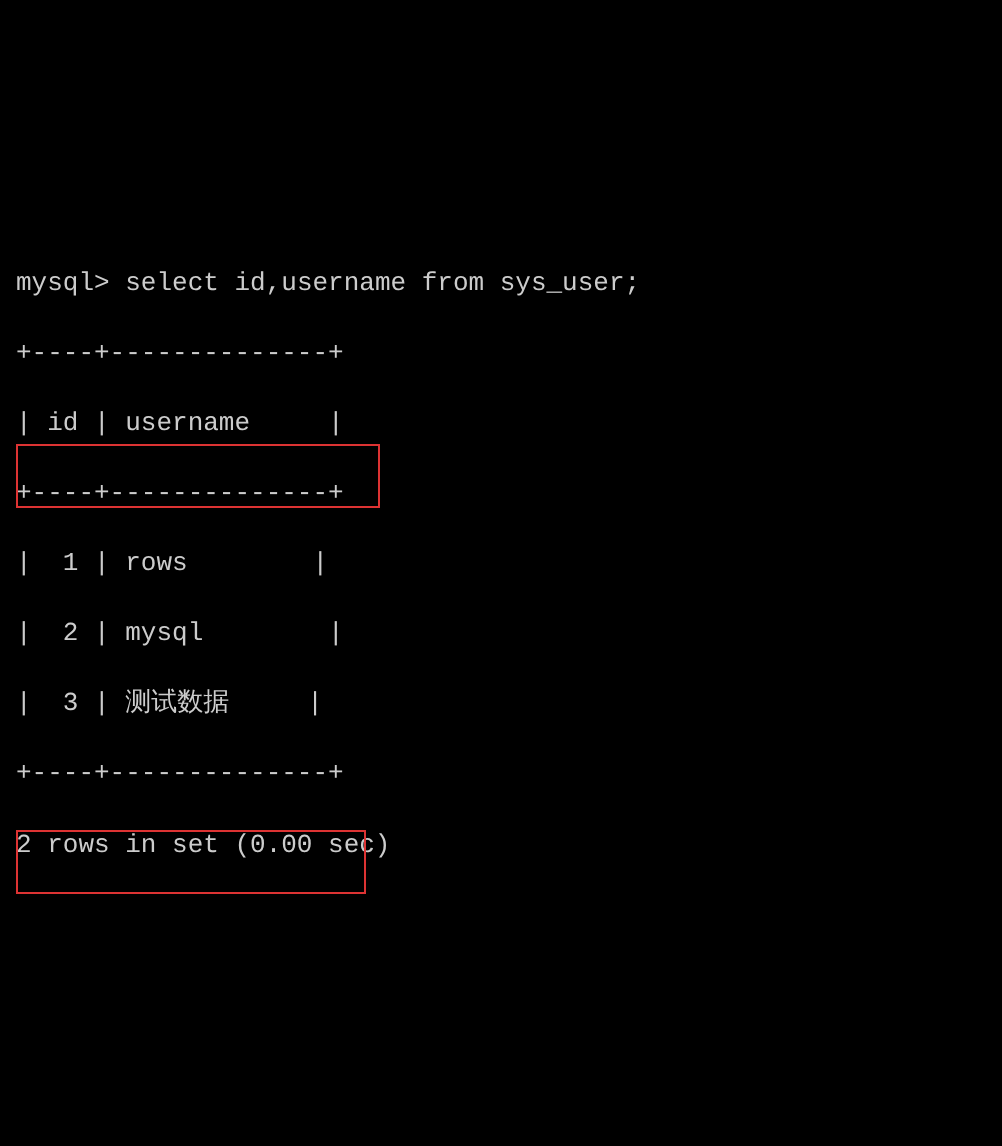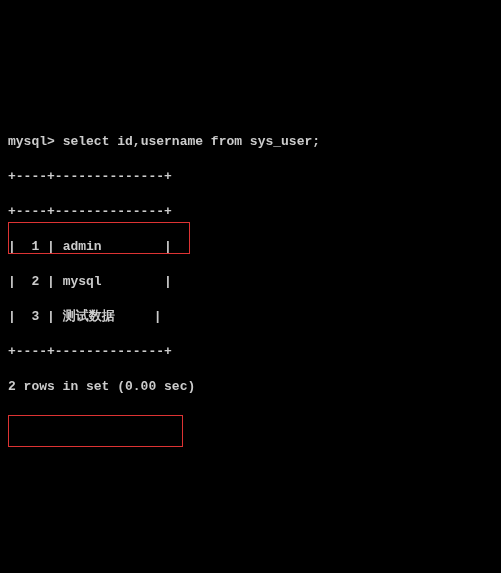--- a/index.html
+++ b/index.html
@@ -6,40 +6,41 @@
   body {
     background: #000;
     color: #ccc;
     font-family: "Courier New", monospace;
     font-size: 13px;
     line-height: 1.35;
     padding: 10px 0 10px 8px;
     width: 501px;
     white-space: pre;
   }
-  .line { position: relative; font-weight: bold; }
+  .line { position: relative; }
   .highlight-box {
     position: absolute;
     border: 1px solid #d33;
     pointer-events: none;
   }
   .container { position: relative; }
 </style>
 </head>
 <body>
 
 
 
 <div class="container">
 
 
 <div class="line"><span>mysql&gt;</span> <span>select id,username from sys_user;</span></div>
 <div class="line">+----+--------------+</div>
+<div class="line">| id | username     |</div>
 <div class="line">+----+--------------+</div>
-<div class="line">|  <span>1</span> | <span>admin</span>        |</div>
+<div class="line">|  <span>1</span> | <span>rows</span>        |</div>
 <div class="line">|  <span>2</span> | <span>mysql</span>        |</div>
 <div class="line">|  <span>3</span> | <span>测试数据</span>     |</div>
 <div class="line">+----+--------------+</div>
 <div class="line">2 rows in set (0.00 sec)</div>
 <div class="line"> </div>
 
 
 
 
 

